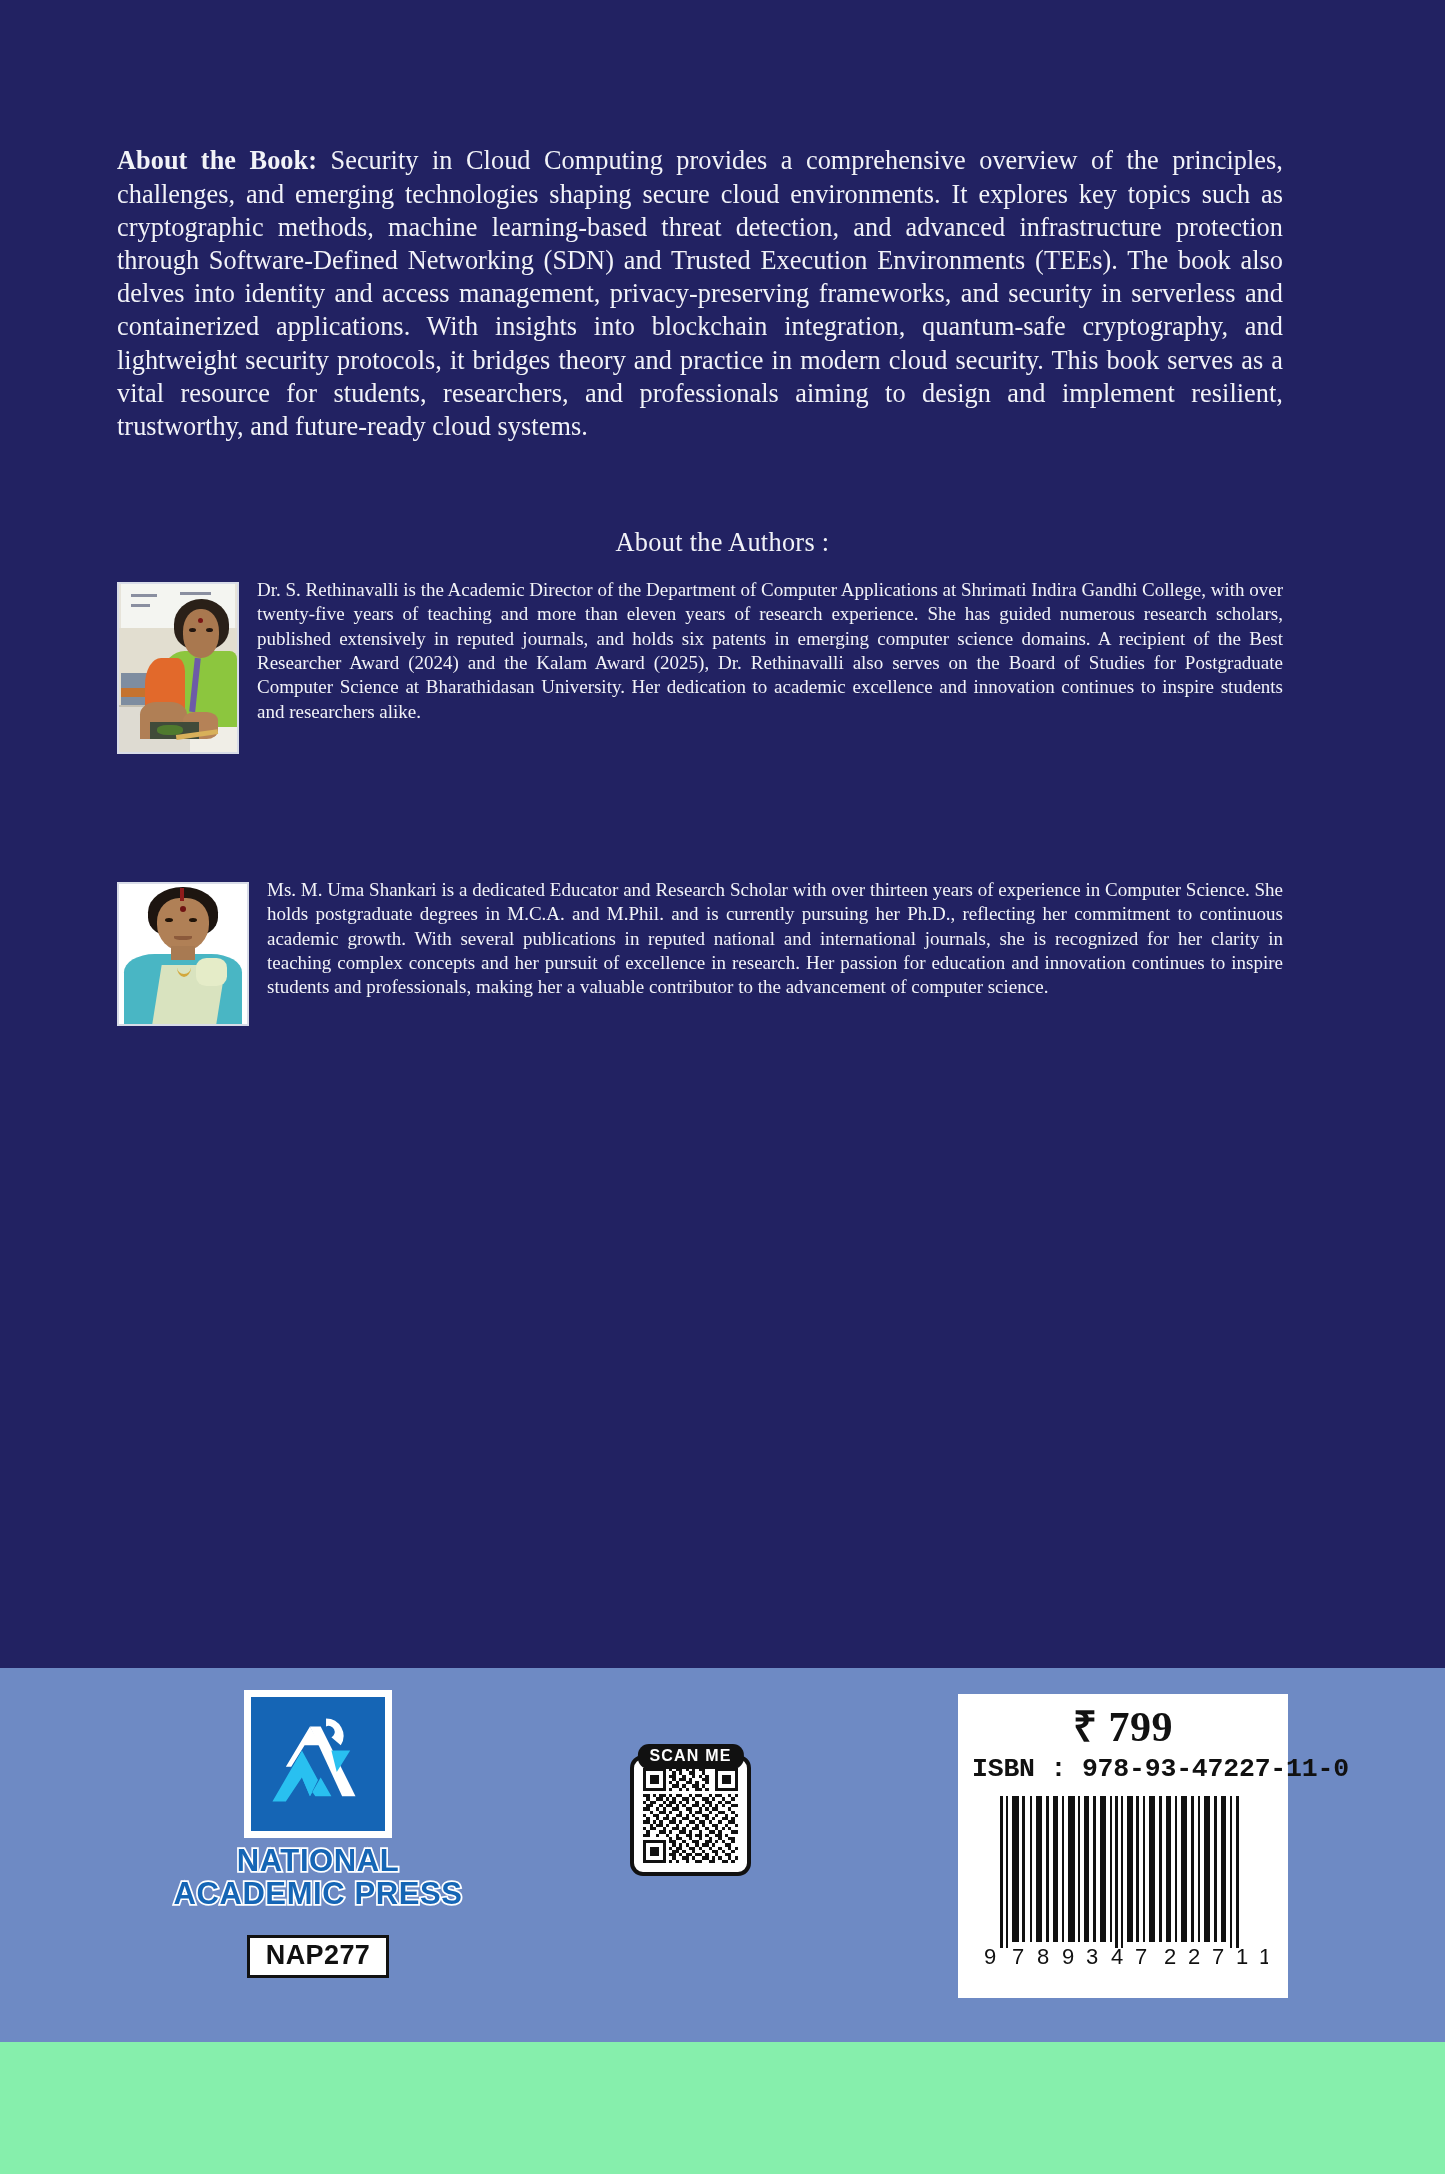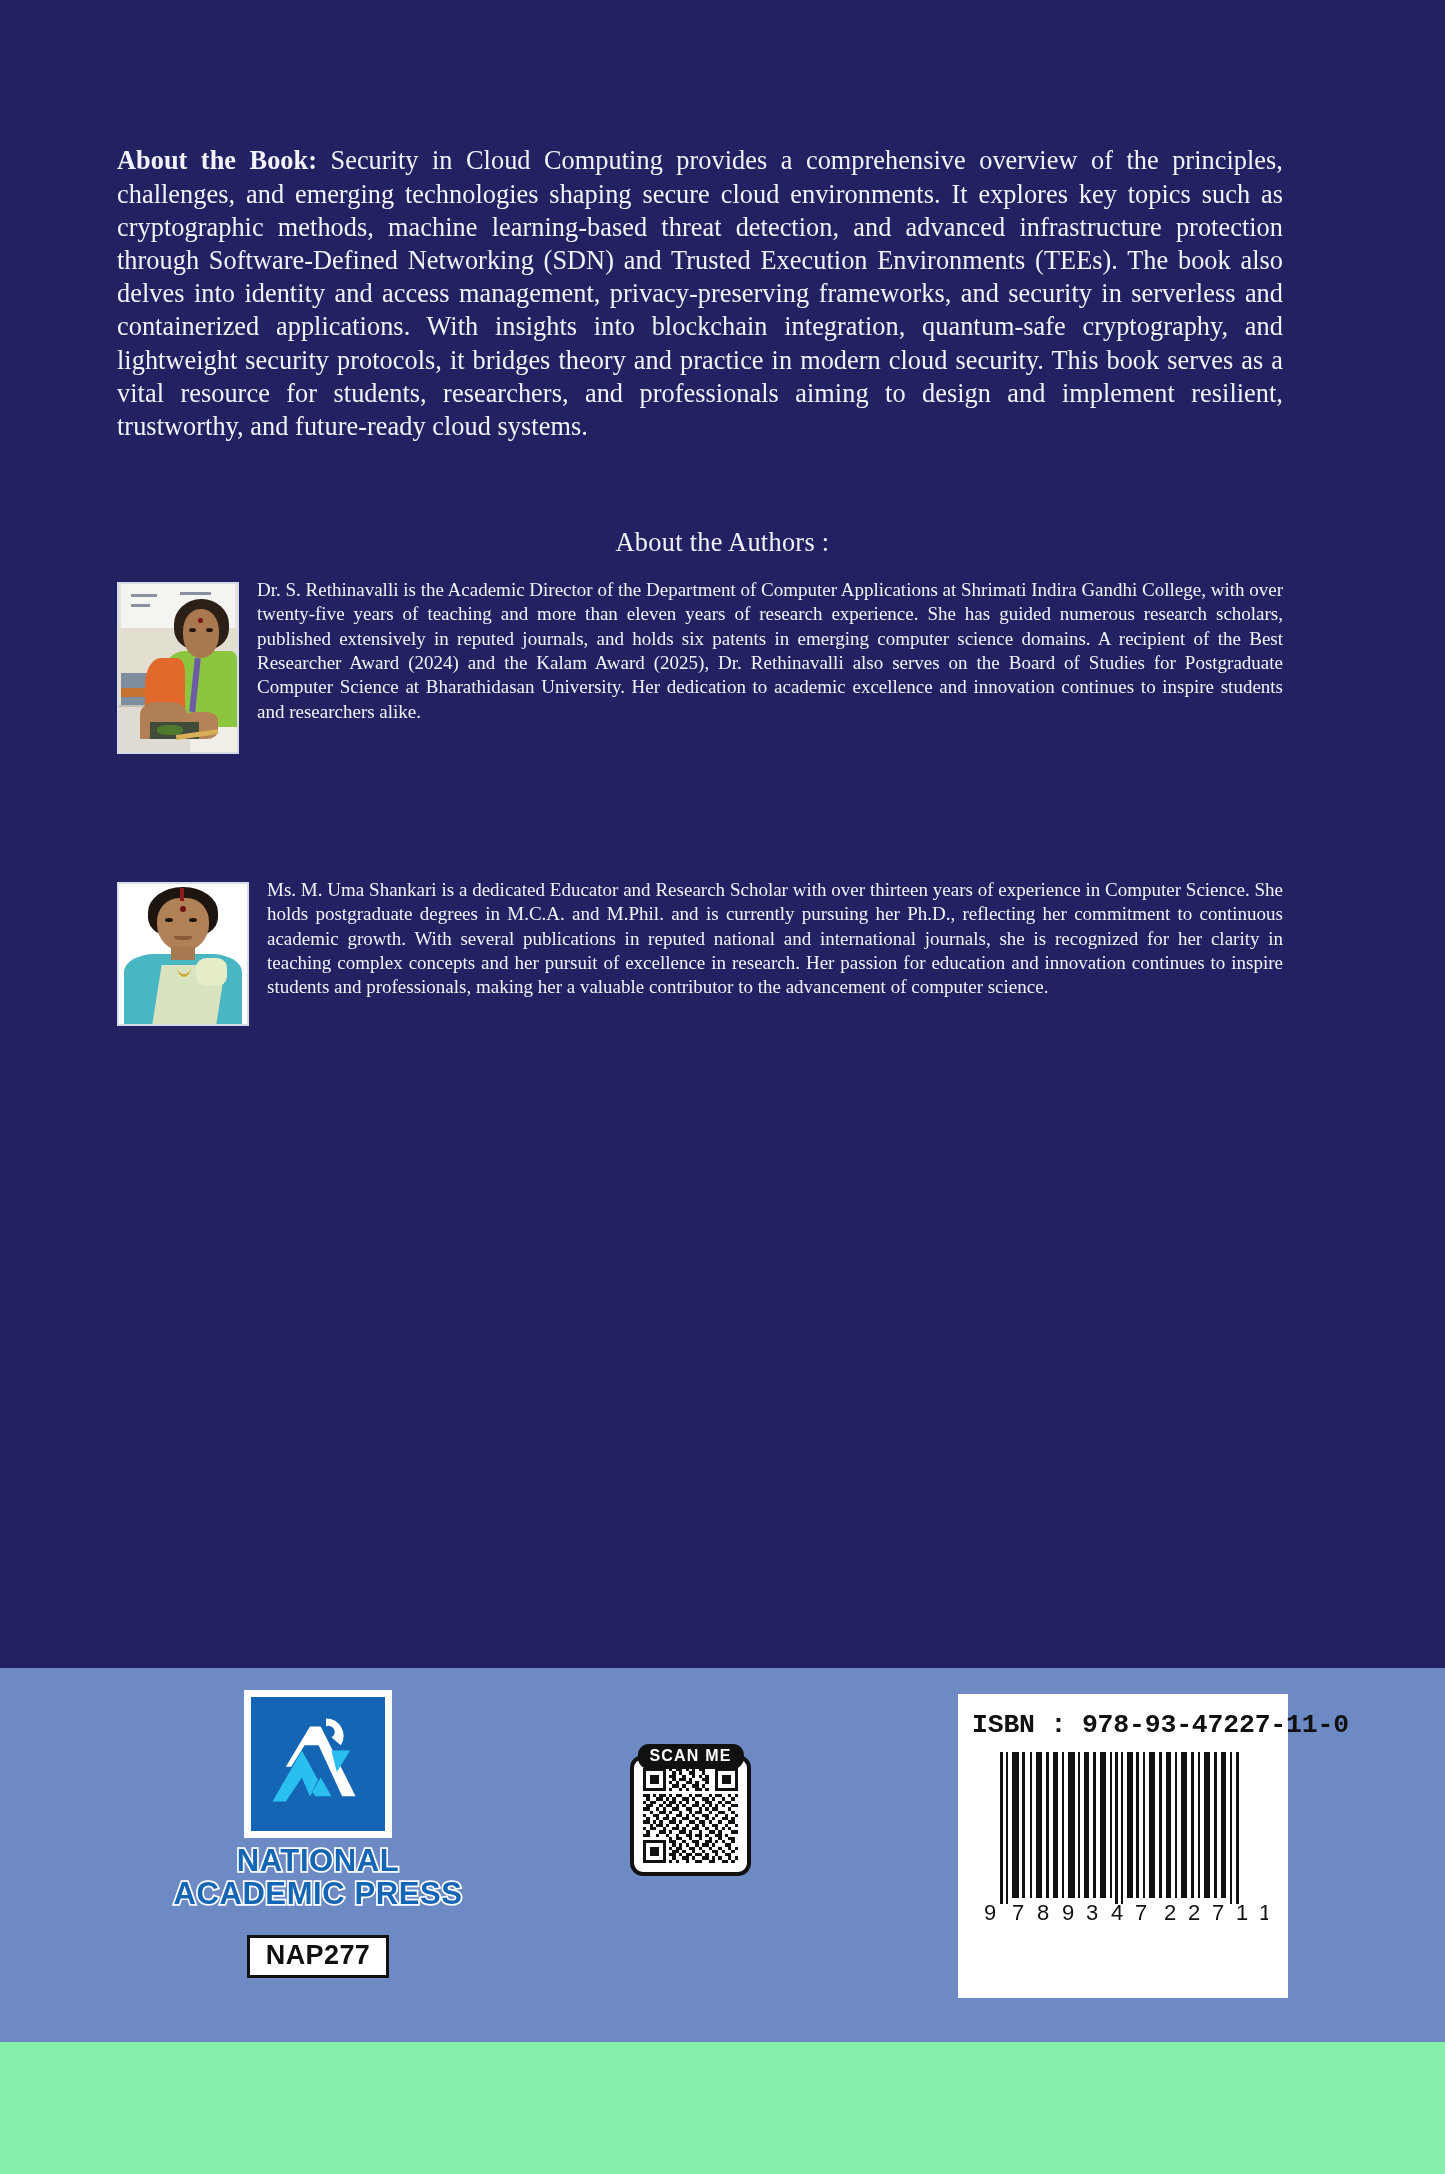--- a/index.html
+++ b/index.html
@@ -612,20 +612,21 @@
               <rect x="16" y="28" width="2" height="1"></rect>
             <rect x="20" y="28" width="2" height="1"></rect>
               <rect x="24" y="28" width="2" height="1"></rect>
             <rect x="27" y="28" width="1" height="1"></rect>
           </g>
         </svg>
       </div>
     </div>
 
     <div class="isbn-block">
+      <div class="price">₹ 799</div>
       <div class="isbn-text">ISBN : 978-93-47227-11-0</div>
       <div class="barcode-wrap">
         <svg class="barcode-svg" width="290" height="176" viewBox="0 0 290 176" shape-rendering="crispEdges" aria-hidden="true">
           <rect width="290" height="176" fill="#ffffff"></rect>
           <g fill="#111111">
             <rect x="22" y="4" width="3" height="152"></rect>
             <rect x="28" y="4" width="2" height="152"></rect>
             <rect x="34" y="4" width="7" height="146"></rect>
             <rect x="44" y="4" width="3" height="146"></rect>
             <rect x="52" y="4" width="2" height="146"></rect>

